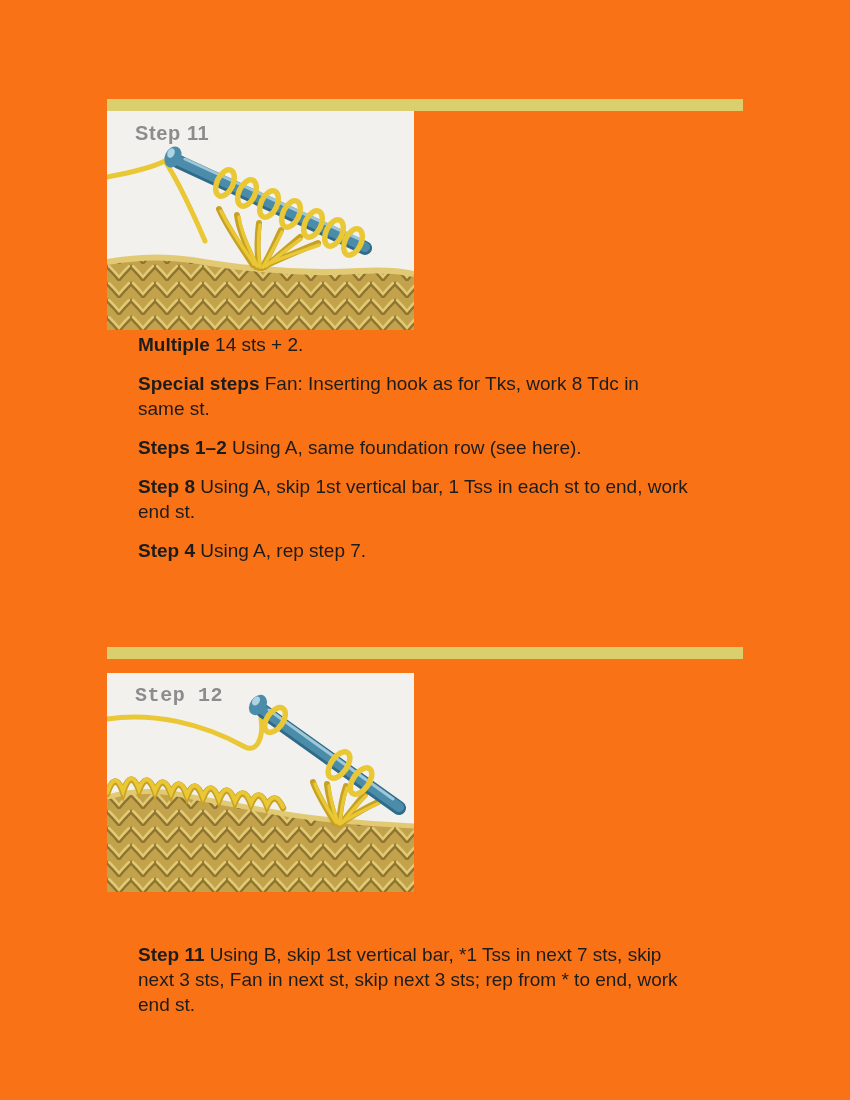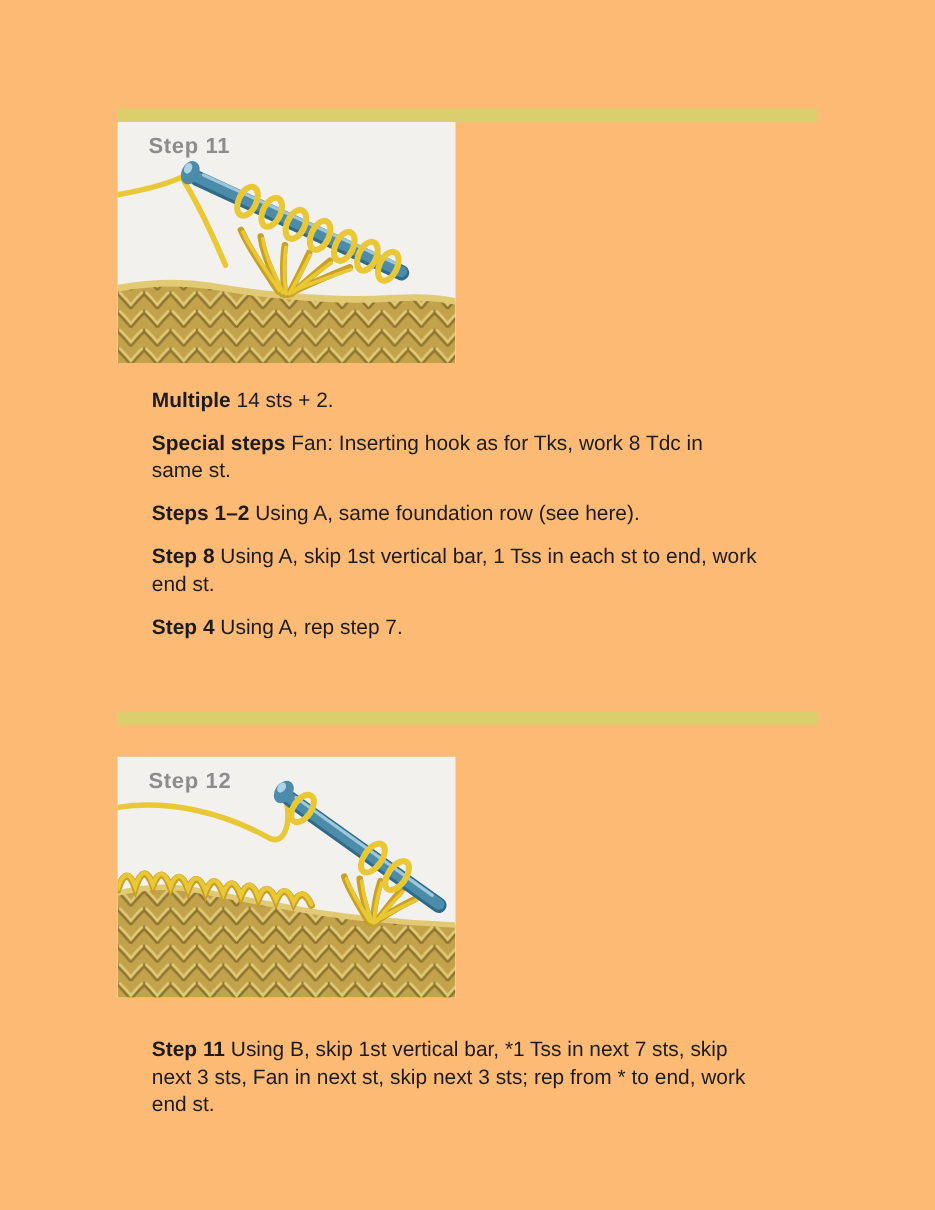--- a/index.html
+++ b/index.html
@@ -5,57 +5,57 @@
   * { margin: 0; padding: 0; box-sizing: border-box; }
   html, body { background: #ffffff; }
   body {
     width: 850px; height: 1100px;
     font-family: "Liberation Sans", sans-serif;
     position: relative;
   }
   .page {
     position: relative;
     width: 850px; height: 1100px;
-    background: #fdba74;
+    background: #f97316;
     overflow: hidden;
   }
   .accent-bar {
     position: absolute;
     left: 107px;
     width: 636px; height: 12px;
     background: var(--accent-bar, #dbce6c);
   }
   #bar-1 { top: 99px; }
   #bar-2 { top: 647px; }
   .photo {
     position: absolute;
     left: 107px;
     width: 307px; height: 219px;
     background: var(--photo-bg, #f2f1ee);
   }
   #photo-1 { top: 111px; }
-  #photo-2 { top: 688px; }
+  #photo-2 { top: 673px; font-family: Liberation Mono, monospace; }
   .photo-art { position: absolute; inset: 0; width: 100%; height: 100%; display: block; }
   .photo-label {
     position: absolute;
     left: 28px; top: 11px;
     font-size: 20px;
     font-weight: bold;
     letter-spacing: 0.6px;
     color: var(--photo-label, #8c8c8c);
   }
   .text-block {
     position: absolute;
     left: 138px;
     width: 625px;
     color: var(--body-text, #1c1c1c);
     font-size: 19px;
     line-height: 25px;
   }
-  #text-1 { top: 352px; }
+  #text-1 { top: 332px; }
   #text-2 { top: 942px; }
   .para { margin-bottom: 14px; }
   .line { white-space: nowrap; }
   .line b { font-weight: bold; }
 </style>
 </head>
 <body>
 
 <div class="page">
 

